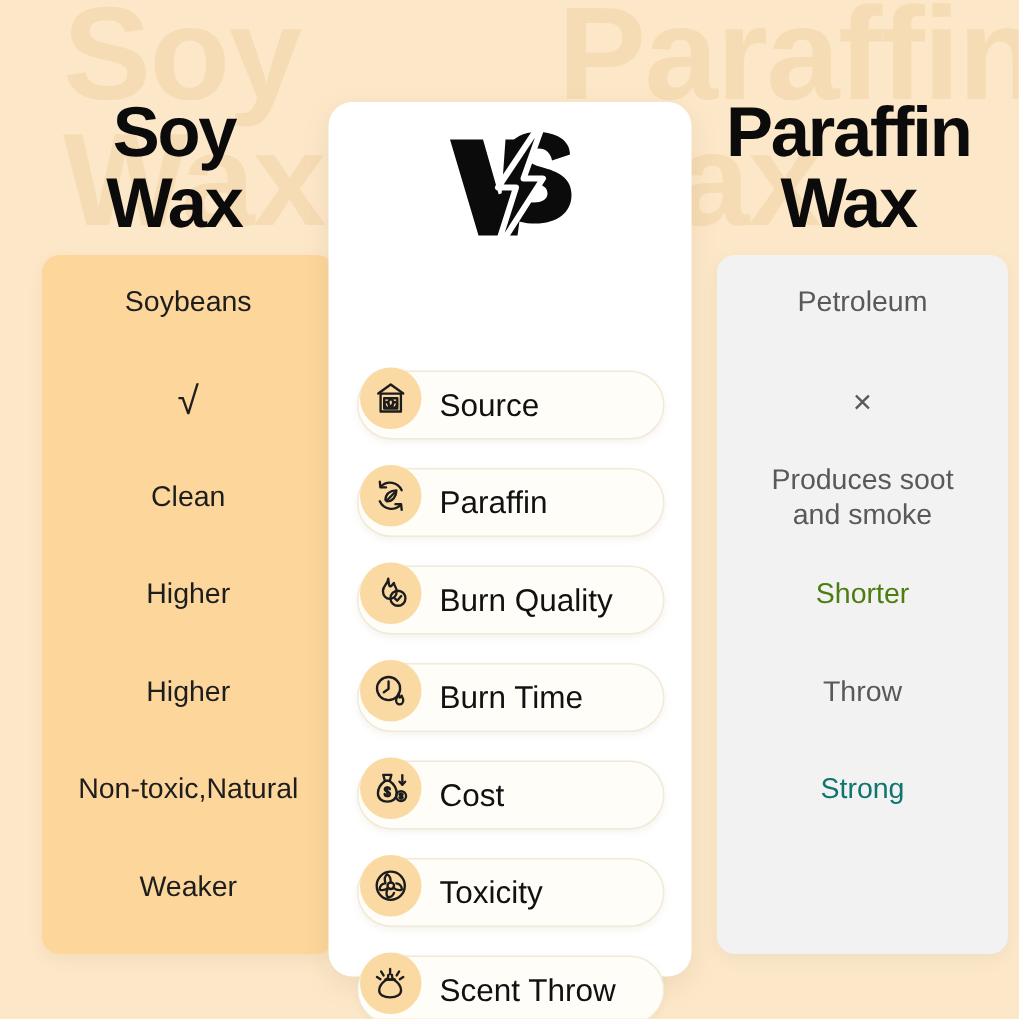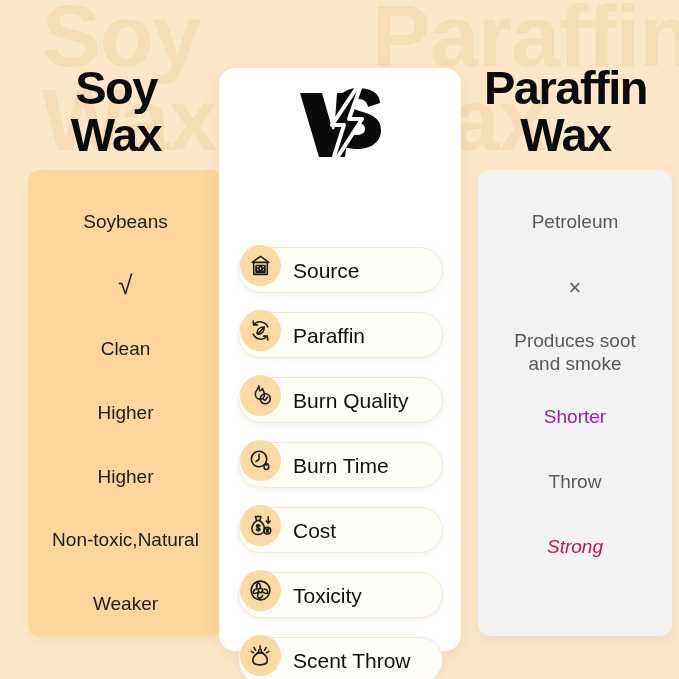--- a/index.html
+++ b/index.html
@@ -74,21 +74,21 @@
   
   .side-panel {
     position: absolute;
     top: 170px;
     height: 466px;
     border-radius: 12px;
     z-index: 2;
     display: flex;
     flex-direction: column;
     box-sizing: border-box;
-    padding-top: 20px;
+    padding-top: 0;
   }
   #panel-left {
     left: 28px;
     width: 195px;
     background: #fcd69a;
     box-shadow: 0 4px 10px rgba(180, 140, 80, 0.10);
   }
   #panel-right {
     left: 478px;
     width: 194px;
@@ -225,23 +225,23 @@
       <div class="side-cell" style="color: rgb(29, 29, 29);"><span class="celltext">Higher</span></div>
       <div class="side-cell" style="color: rgb(29, 29, 29);"><span class="celltext">Non-toxic,Natural</span></div>
       <div class="side-cell" style="color: rgb(29, 29, 29);"><span class="celltext">Weaker</span></div>
     </div>
 
   <div class="side-panel" id="panel-right" style="background: rgb(242, 242, 242);">
       <div class="side-cell" style="color: rgb(89, 89, 91);"><span class="celltext">Petroleum</span></div>
       <div class="side-cell mark-no" style="color: rgb(89, 89, 91);"><span class="celltext">×</span></div>
       <div class="side-cell" style="color: rgb(89, 89, 91);"><span class="celltext">Produces soot
 and smoke</span></div>
-      <div class="side-cell" style="color: #a21caf;"><span class="celltext">Shorter</span></div>
+      <div class="side-cell" style="color: #4d7c0f;"><span class="celltext">Shorter</span></div>
       <div class="side-cell" style="color: rgb(89, 89, 91);"><span class="celltext">Throw</span></div>
-      <div class="side-cell" style="color: #be185d; font-style: italic;"><span class="celltext">Strong</span></div>
+      <div class="side-cell" style="color: #0f766e;"><span class="celltext">Strong</span></div>
     </div>
 
   <div id="center-card" style="background: rgb(255, 255, 255);">
 
     <div id="vs-badge">
       <svg width="96" height="92" viewBox="0 0 96 92" aria-hidden="true">
 
         <path d="M8 16 L30 16 L42 58 L45 16 L62 16 L53 80 L27 80 Z" fill="#0b0b0b"></path>
 
         <path d="M88 26 C88 16 78 11 66 11 C54 11 45 18 45 28 C45 37 52 41 62 44

